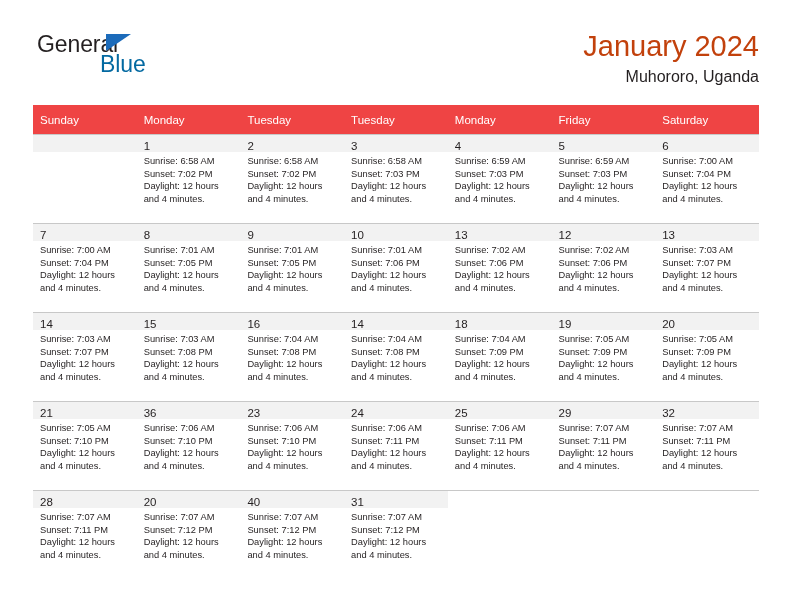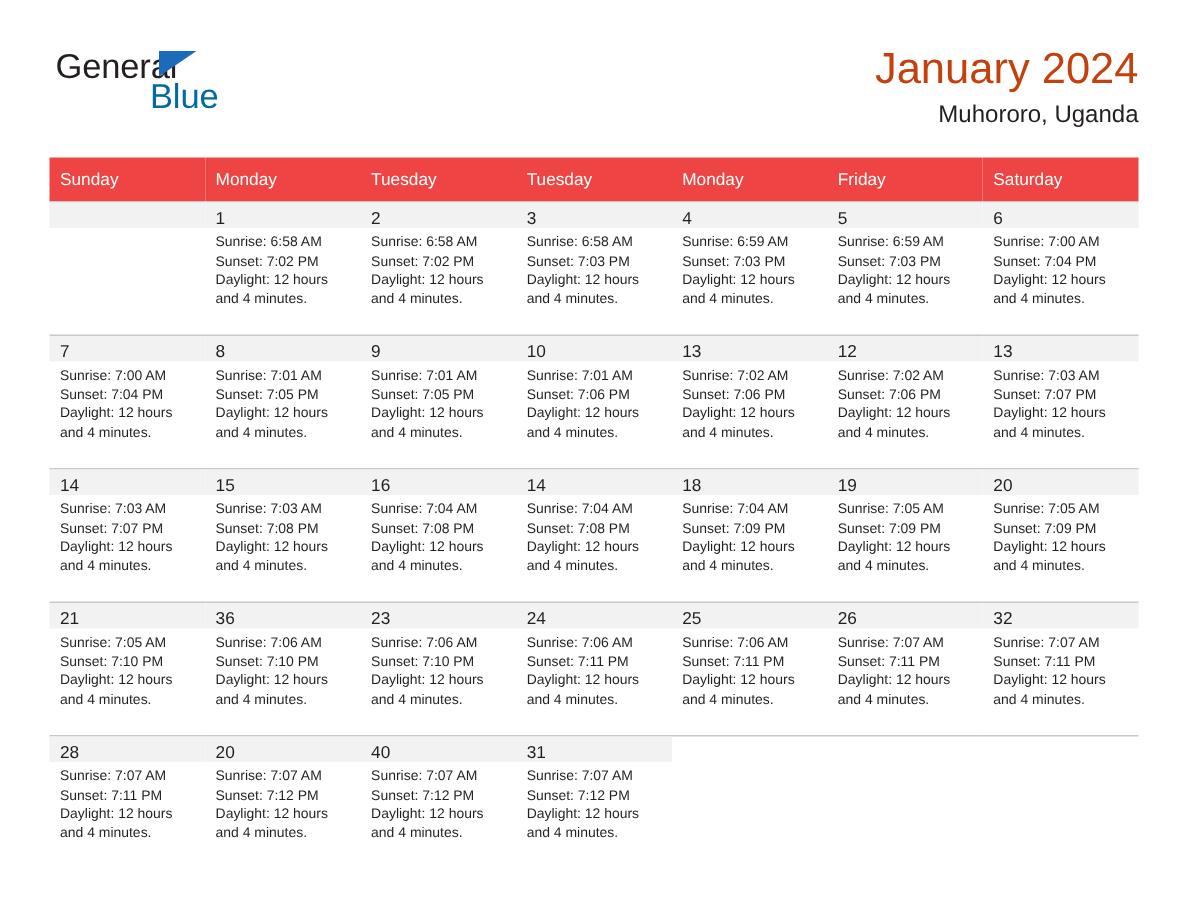--- a/index.html
+++ b/index.html
@@ -463,21 +463,21 @@
               <div class="details">
                 <div>Sunrise: 7:06 AM</div>
                 <div>Sunset: 7:11 PM</div>
                 <div>Daylight: 12 hours</div>
                 <div>and 4 minutes.</div>
               </div>
             </div>
           </td>
           <td>
             <div class="cell-inner filled">
-              <div class="daynum-bar"><span class="daynum">26</span></div>
+              <div class="daynum-bar"><span class="daynum">29</span></div>
               <div class="details">
                 <div>Sunrise: 7:07 AM</div>
                 <div>Sunset: 7:11 PM</div>
                 <div>Daylight: 12 hours</div>
                 <div>and 4 minutes.</div>
               </div>
             </div>
           </td>
           <td>
             <div class="cell-inner filled">

